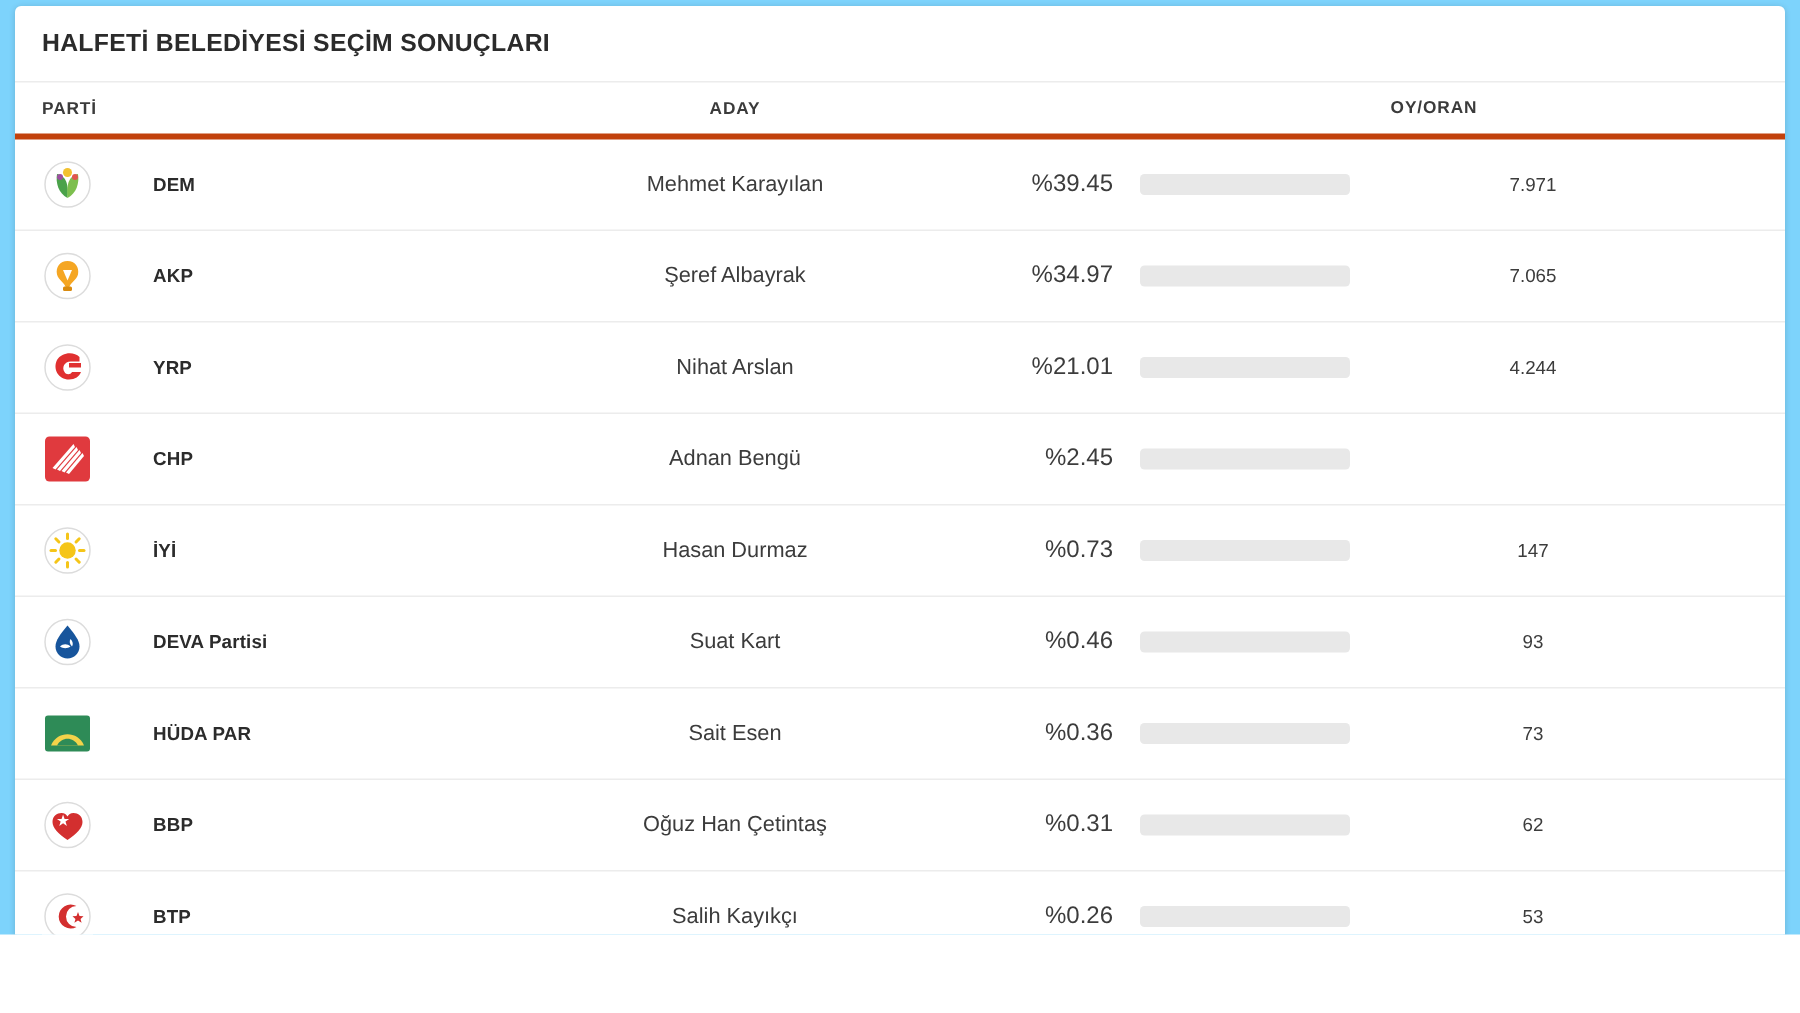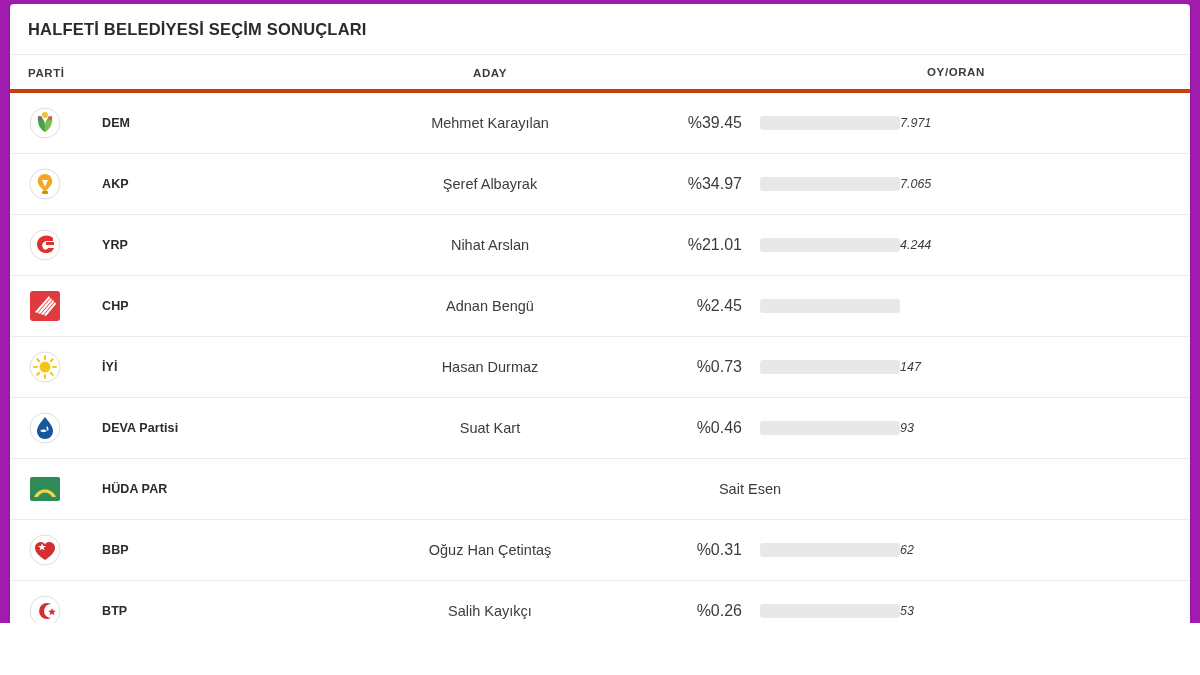--- a/index.html
+++ b/index.html
@@ -7,21 +7,21 @@
     padding: 0;
     background: #ffffff;
     width: 1200px;
     height: 675px;
     font-family: "Liberation Sans", sans-serif;
   }
   #root {
     position: relative;
     width: 1200px;
     height: 623px;
-    background: #a21caf;
+    background: #7dd3fc;
     box-sizing: border-box;
     overflow: hidden;
   }
   .card {
     position: absolute;
     left: 10px;
     top: 4px;
     width: 1180px;
     height: 660px;
     background: #ffffff;
@@ -129,26 +129,25 @@
     border-radius: 3px;
     overflow: hidden;
     position: relative;
   }
   .bar-fill {
     height: 100%;
     border-radius: 3px 0 0 3px;
   }
   .count {
     flex: 1 1 auto;
-    text-align: left;
+    text-align: center;
     font-size: 12.5px;
     color: #3c3c3c;
     padding-right: 28px;
     box-sizing: border-box;
-    font-style: italic;
   }
 </style>
 </head>
 <body>
 
 <div id="root">
   <div class="card">
 
     <div class="card-title">HALFETİ BELEDİYESİ SEÇİM SONUÇLARI</div>
 
@@ -326,20 +325,27 @@
             <rect x="1" y="4" width="30" height="24" rx="2" fill="#2e8b57"></rect>
             <path d="M5 24 C9 14 23 14 27 24 Z" fill="#f3d34a"></path>
             <path d="M9 24 C12 18 20 18 23 24 Z" fill="#2e8b57"></path>
           </svg>
         </span>
         <span class="party-name">HÜDA PAR</span>
       </div>
       <div class="col-cand">
         <span class="cand-name">Sait Esen</span>
       </div>
+      <div class="col-vote vote-cell">
+        <span class="pct">%0.36</span>
+        <span class="bar-track">
+          <span class="bar-fill" style="width: 0%; background: rgb(46, 139, 87);"></span>
+        </span>
+        <span class="count">73</span>
+      </div>
     </div>
 
     <div class="row">
       <div class="col-party party-cell">
         <span class="logo">
           <svg width="32" height="32" viewBox="0 0 32 32">
             <circle cx="16" cy="16" r="15" fill="#ffffff" stroke="#dcdcdc"></circle>
             <path d="M16 26 C10 22 6 18 6 14 C6 10 9 8 12 8 C14 8 15.4 9 16 10.4 C16.6 9 18 8 20 8 C23 8 26 10 26 14 C26 18 22 22 16 26 Z" fill="#d32f2f"></path>
             <path d="M13 13 l1.2 3.4 h3.6 l-2.9 2.1 1.1 3.4 -3-2.1 -3 2.1 1.1-3.4 -2.9-2.1 h3.6 Z" fill="#ffffff" transform="translate(2,-2) scale(0.85)"></path>
           </svg>

